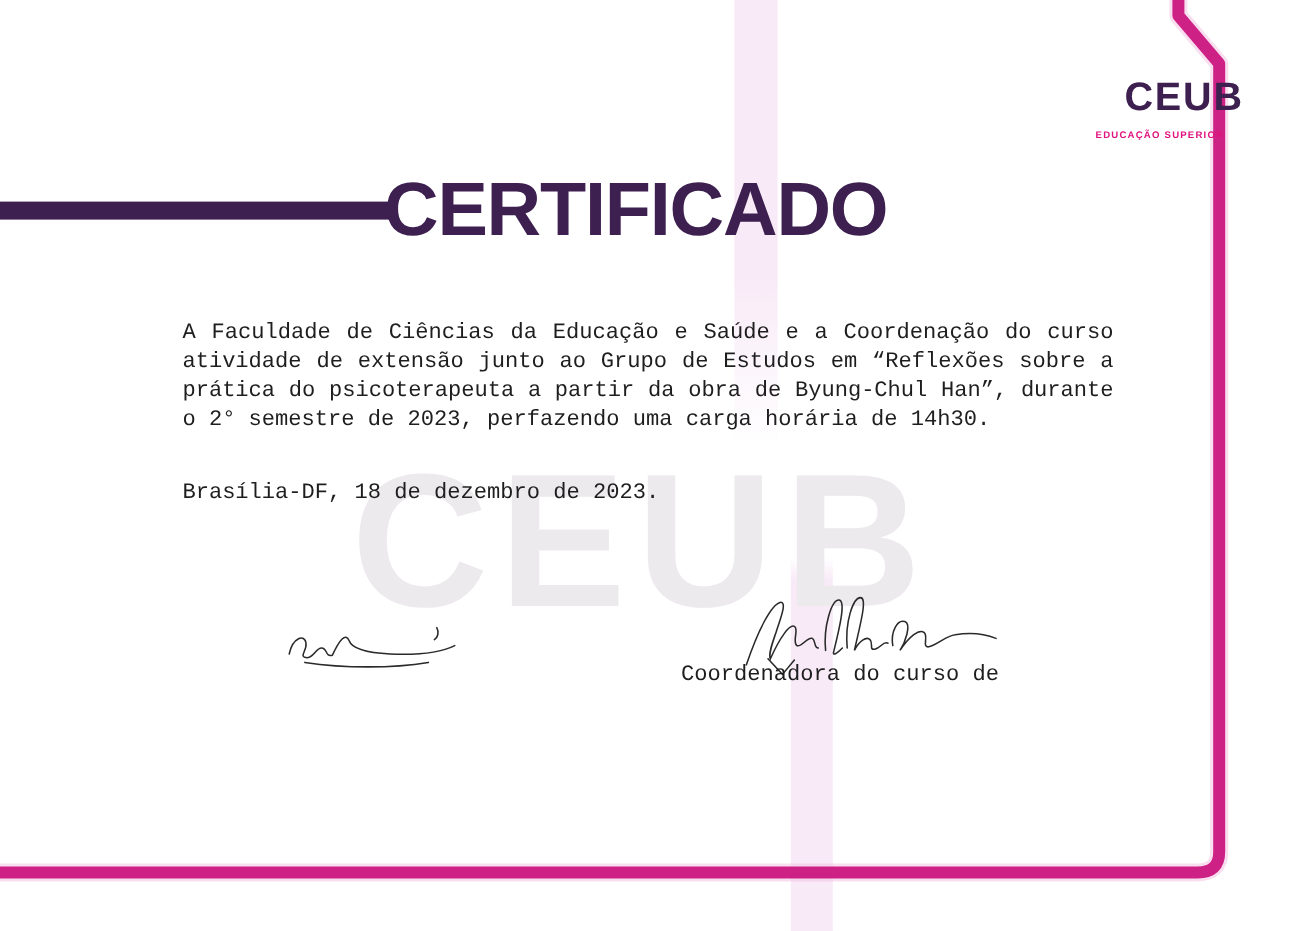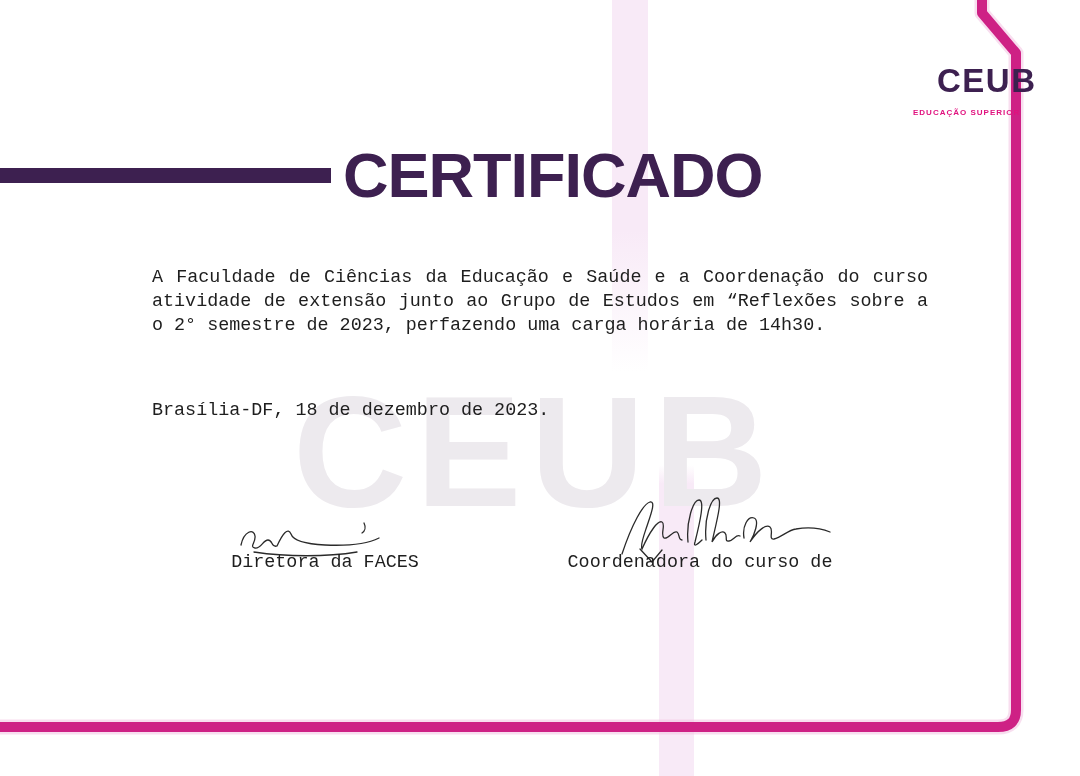--- a/index.html
+++ b/index.html
@@ -20,21 +20,21 @@
     left:659px; top:465px; width:35px; height:311px;
     background:linear-gradient(to bottom, rgba(248,234,247,0) 0%, var(--stripe) 6%, var(--stripe) 100%);
   }
   .watermark{
     position:absolute; left:293px; top:372px; font-size:158px; font-weight:bold;
     letter-spacing:9px; line-height:1; color:var(--watermark); user-select:none;
   }
   .frame{position:absolute; left:0; top:0; z-index:2;}
   .title-bar{position:absolute; left:0; top:168px; width:331px; height:15px; background:var(--purple); z-index:3;}
   .title{
-    position:absolute; left:343px; top:144px; z-index:3;
+    position:absolute; left:320px; top:144px; z-index:3;
     font-size:63px; font-weight:bold; letter-spacing:-1px; line-height:1; color:var(--purple);
   }
   .logo{position:absolute; z-index:4; color:var(--purple);}
   .logo-wordmark{left:937px; top:64px; font-size:33px; font-weight:bold; letter-spacing:1.5px; line-height:1;}
   .logo-tagline{left:913px; top:109px; font-size:8px; font-weight:bold; letter-spacing:1px; color:var(--tagline-pink); line-height:1;text-align:center;}
   .mono{
     font-family:"Liberation Mono","DejaVu Sans Mono",monospace;
     font-size:18.4px; line-height:24px; color:var(--text); z-index:3; position:absolute;
   }
   .body-text{left:152px; top:266px; width:776px;}
@@ -64,32 +64,32 @@
 
   <div class="logo logo-wordmark">CEUB</div>
   <div class="logo logo-tagline">EDUCAÇÃO SUPERIOR</div>
 
   <div class="title-bar"></div>
   <div class="title">CERTIFICADO</div>
 
   <div class="mono body-text">
     <div class="bline">A Faculdade de Ciências da Educação e Saúde e a Coordenação do curso</div>
     <div class="bline">atividade de extensão junto ao Grupo de Estudos em “Reflexões sobre a</div>
+    <div class="bline">prática do psicoterapeuta a partir da obra de Byung-Chul Han”, durante</div>
     <div class="bline last">o 2° semestre de 2023, perfazendo uma carga horária de 14h30.</div>
   </div>
 
   <div class="mono date-line">Brasília-DF, 18 de dezembro de 2023.</div>
 
   <svg class="sig-svg" style="left:225px; top:505px;" width="170" height="55" viewBox="0 0 170 55">
     <path d="M 16 40 C 19 26 29 23 30 31 C 31 37 24 42 30 43 C 36 44 38 35 43 35 C 48 35 46 43 52 41 C 58 28 63 22 66 29 C 68 35 80 39 100 40 C 122 41 142 39 154 33"></path>
     <path d="M 139 18 C 141 22 140 26 137 28"></path>
     <path d="M 29 47 C 62 52 102 52 132 47"></path>
   </svg>
   <div class="mono sig-name-block sig-left-block">
-    <div>Diretora da FACES</div>
   </div>
 
   <svg class="sig-svg" style="left:610px; top:492px;" width="235" height="80" viewBox="0 0 235 80">
     <path d="M 12 62 C 22 32 33 12 40 10 C 46 9 41 22 37 34 C 34 43 30 53 32 57 C 40 39 48 28 52 30 C 56 32 50 43 54 46 C 58 48 63 38 67 40 C 70 42 68 48 72 48"></path>
     <path d="M 30 57 L 42 70 L 52 58"></path>
     <path d="M 78 50 C 76 30 83 8 89 8 C 95 8 90 30 85 50 C 83 56 88 52 92 48"></path>
     <path d="M 96 48 C 94 26 101 6 107 6 C 113 6 107 28 102 50 C 106 42 112 38 115 41 C 118 44 114 50 119 49 C 124 48 126 42 130 44"></path>
     <path d="M 134 46 C 132 34 138 24 144 26 C 150 28 144 44 140 50 C 148 38 156 32 160 35 C 164 38 158 48 164 47 C 172 45 178 38 186 37 C 198 35 210 36 220 40"></path>
   </svg>
   <div class="mono sig-name-block sig-right-block">

